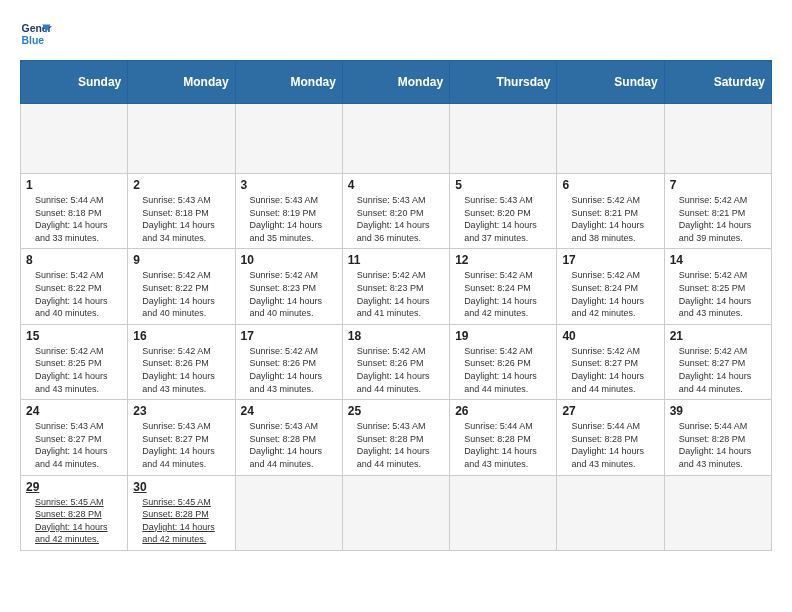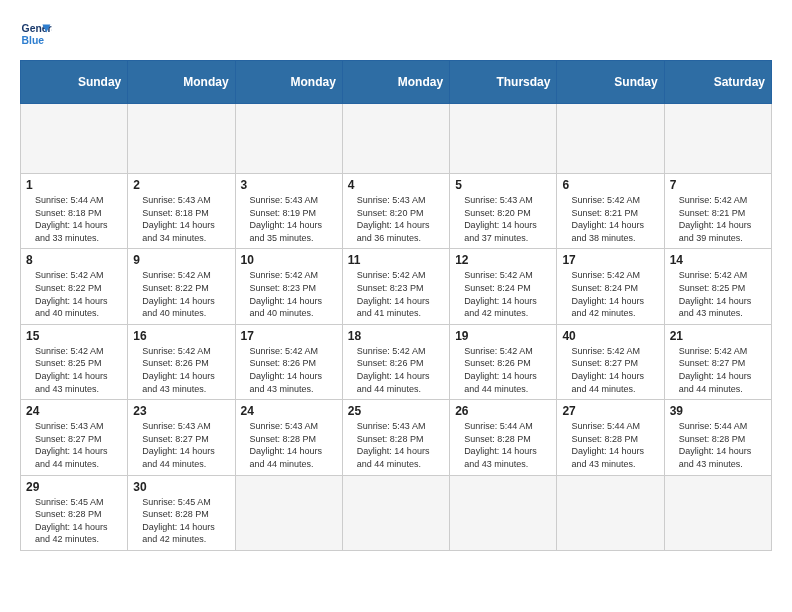--- a/index.html
+++ b/index.html
@@ -82,20 +82,21 @@
       font-size: 9px;
       color: #333;
       line-height: 1.4;
       margin-left: 9px;
     }
     .week-row td {
       height: 70px;
     }
     .last-row td {
       height: 60px;
+      text-decoration: underline;
     }
   </style>
 </head>
 <body>
 
 <div class="page">
   <div class="header">
     <div class="logo">
       <svg class="logo-icon" viewBox="0 0 40 40" width="40" height="40">
         <text x="2" y="18" font-size="13" font-weight="bold" fill="#1a3a6c">General</text>

